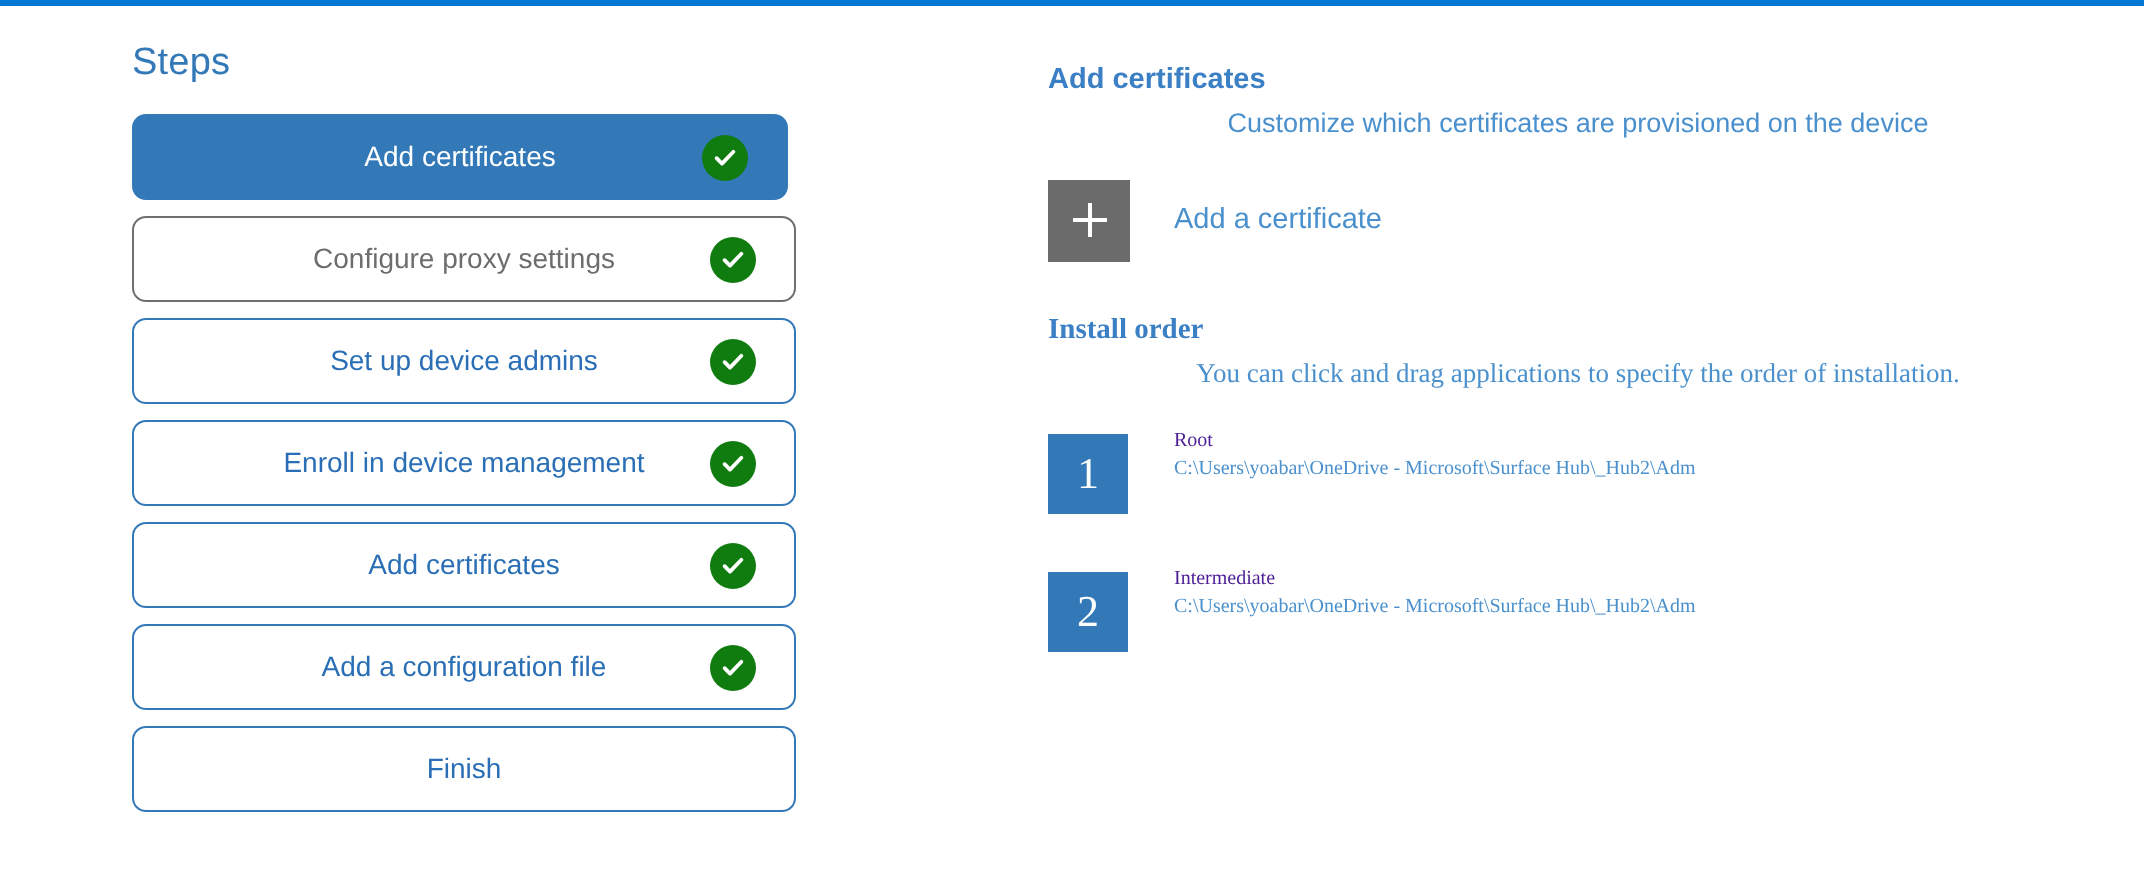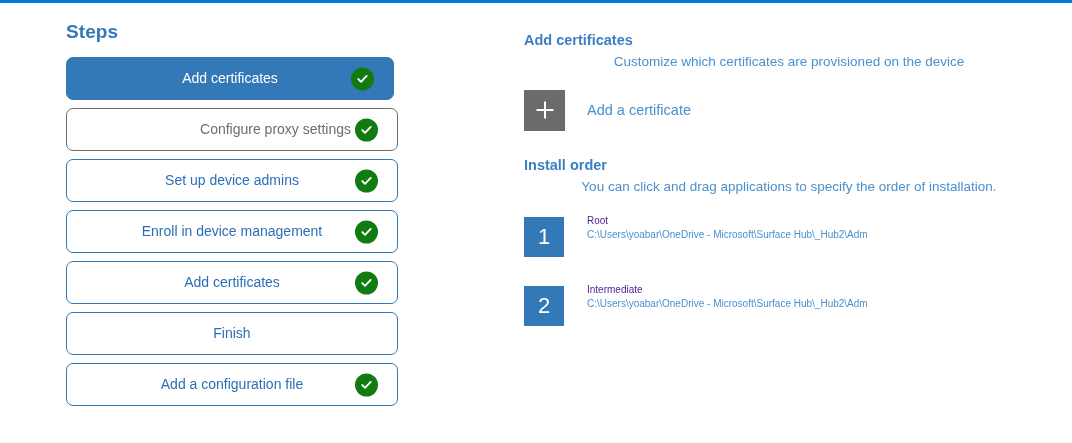--- a/index.html
+++ b/index.html
@@ -26,21 +26,21 @@
 
   
   .steps-pane {
     position: absolute;
     left: 66px;
     top: 18px;
     width: 332px;
   }
   .steps-title {
     font-size: 19px;
-    font-weight: bold;
+    font-weight: normal;
     color: #3379b8;
     margin: 0 0 14px 0;
     letter-spacing: 0.1px;
   }
   .step-list {
     display: flex;
     flex-direction: column;
     gap: 8px;
   }
   .step-btn {
@@ -66,21 +66,20 @@
   .step-btn.is-active {
     background: #3379b8;
     border-color: #3379b8;
     width: 328px;
   }
   .step-btn.is-active .step-label {
     color: #ffffff;
   }
   .step-btn.is-muted {
     border-color: #6f6f6f;
-    justify-content: flex-end;
   }
   .step-btn.is-muted .step-label {
     color: #6d6d6d;
   }
   .check-badge {
     position: absolute;
     right: 19px;
     top: 50%;
     transform: translateY(-50%);
     width: 23px;
@@ -146,21 +145,21 @@
     width: 2px;
     height: 17px;
     transform: translate(-50%, -50%);
   }
   .add-cert-label {
     font-size: 14.5px;
     color: #4a90cd;
     margin-left: 22px;
   }
 
-  .install-order-block { margin-top: 25px; }
+  .install-order-block { margin-top: 25px; font-family: Liberation Serif, serif; }
 
   .order-list { margin-top: 19px; }
   .order-item {
     display: flex;
     align-items: flex-start;
     margin-bottom: 26px;
     cursor: move;
   }
   .order-num {
     width: 40px;
@@ -242,30 +241,30 @@
       <div class="step-btn">
         <span class="step-label">Add certificates</span>
         <span class="check-badge">
           <svg width="13" height="13" viewBox="0 0 13 13" aria-hidden="true">
             <path d="M2.3 6.6 L5 9.3 L10.7 3.4" fill="none" stroke="#ffffff" stroke-width="1.9" stroke-linecap="round" stroke-linejoin="round"></path>
           </svg>
         </span>
       </div>
 
       <div class="step-btn">
+        <span class="step-label">Add a configuration file</span>
+        <span class="check-badge">
+          <svg width="13" height="13" viewBox="0 0 13 13" aria-hidden="true">
+            <path d="M2.3 6.6 L5 9.3 L10.7 3.4" fill="none" stroke="#ffffff" stroke-width="1.9" stroke-linecap="round" stroke-linejoin="round"></path>
+          </svg>
+        </span>
+      </div>
+
+      <div class="step-btn">
         <span class="step-label">Finish</span>
-      </div>
-
-      <div class="step-btn">
-        <span class="step-label">Add a configuration file</span>
-        <span class="check-badge">
-          <svg width="13" height="13" viewBox="0 0 13 13" aria-hidden="true">
-            <path d="M2.3 6.6 L5 9.3 L10.7 3.4" fill="none" stroke="#ffffff" stroke-width="1.9" stroke-linecap="round" stroke-linejoin="round"></path>
-          </svg>
-        </span>
       </div>
 
     </div>
   </div>
 
   <div class="detail-pane">
 
     <h3 class="sec-title">Add certificates</h3>
     <p class="sec-sub">Customize which certificates are provisioned on the device</p>
 

